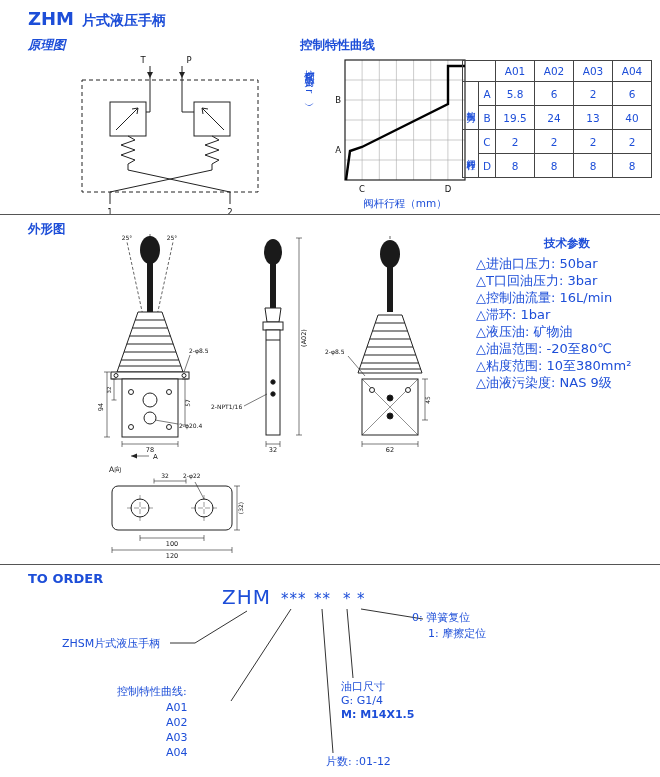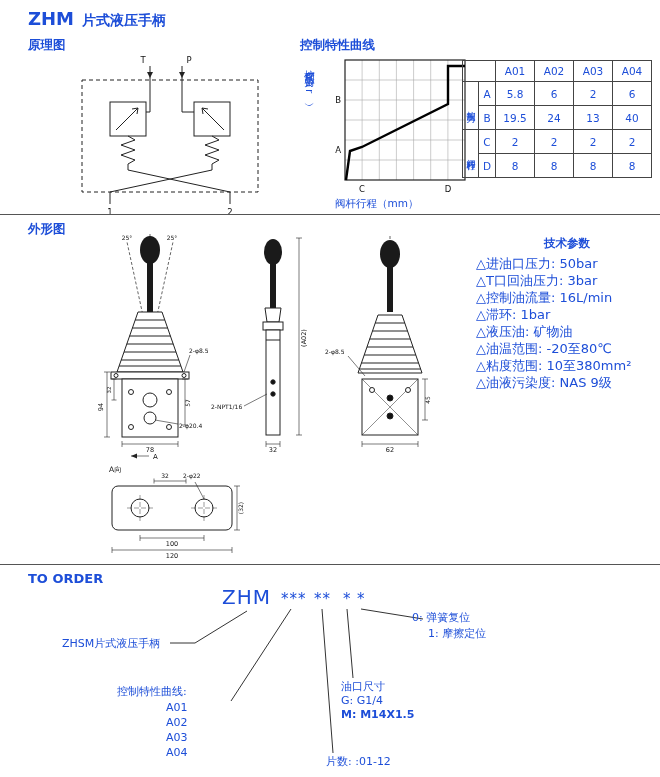--- a/index.html
+++ b/index.html
@@ -4,21 +4,21 @@
 <style>
   html,body{margin:0;padding:0;background:#fff;}
   .page{position:relative;width:660px;height:777px;background:#fff;color:#1d4ed8;
         font-family:"DejaVu Sans","Liberation Sans",sans-serif;overflow:hidden;}
   .abs{position:absolute;}
   .title-code{font-size:18px;font-weight:bold;}
   .title-name{font-size:14px;font-weight:bold;margin-left:8px;}
   .h2{font-size:12.5px;font-weight:bold;}
   .rule{position:absolute;left:0;width:660px;border-top:1px solid #555;height:0;}
   .vlabel{writing-mode:vertical-rl;text-orientation:mixed;font-size:10.5px;letter-spacing:2px;}
-  .axis-x{font-size:10.5px;text-align:left;}
+  .axis-x{font-size:10.5px;text-align:center;}
   svg{font-family:"DejaVu Sans","Liberation Sans",sans-serif;}
   svg text{fill:#111;}
   
   .spec-table{border-collapse:collapse;}
   .spec-table th,.spec-table td{border:1px solid #444;text-align:center;vertical-align:middle;
       font-weight:normal;font-size:10.5px;padding:0;}
   .spec-table .hdr{height:20px;width:38px;font-size:10.5px;}
   .spec-table .corner{width:32px;}
   .spec-table .vcell{writing-mode:vertical-rl;text-orientation:mixed;font-size:9px;
       width:15px;letter-spacing:1px;}
@@ -35,21 +35,21 @@
 </style>
 </head>
 <body>
 
 <div class="page">
 
   <div class="abs" style="left:28px;top:8px;">
     <span class="title-code">ZHM</span><span class="title-name">片式液压手柄</span>
   </div>
 
-  <div class="abs h2" style="left:28px;top:37px;">原理图</div>
+  <div class="abs h2" style="left:28px;top:37px;font-style:italic;">原理图</div>
 
   <svg class="abs" style="left:70px;top:50px;" width="200" height="168" viewBox="0 0 200 168">
     <g stroke="#222" stroke-width="1" fill="none">
       <line x1="80" y1="16" x2="80" y2="50"></line>
       <line x1="112" y1="16" x2="112" y2="50"></line>
       <rect x="12" y="30" width="176" height="112" stroke-dasharray="4 3"></rect>
       <rect x="40" y="52" width="36" height="34"></rect>
       <rect x="124" y="52" width="36" height="34"></rect>
       <polyline points="80,50 80,62 76,62"></polyline>
       <polyline points="112,50 112,62 124,62"></polyline>

